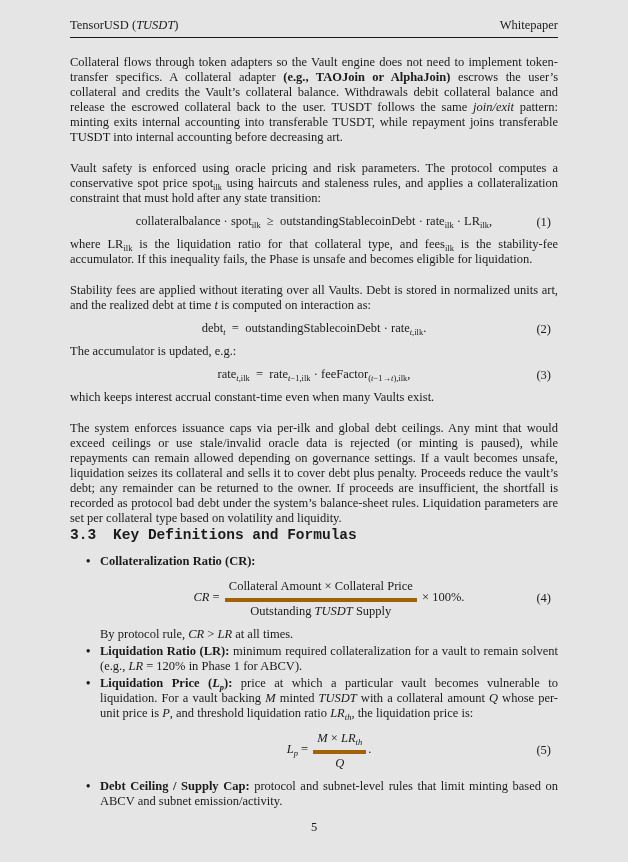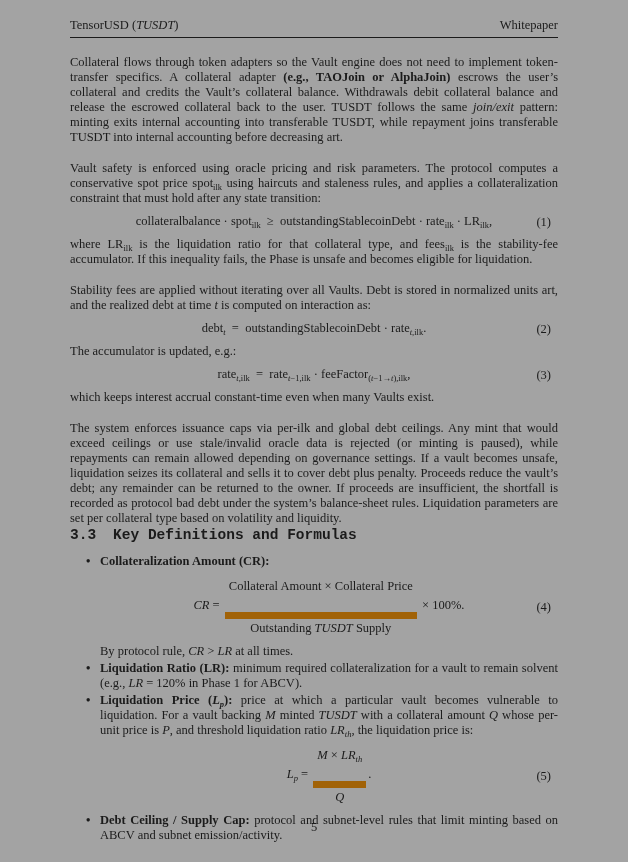--- a/index.html
+++ b/index.html
@@ -1,20 +1,20 @@
 <!DOCTYPE html>
 <html><head>
 <meta charset="utf-8">
 <style>
   html,body { margin:0; padding:0; background:#ffffff; }
   .page {
     position:relative;
     width:628px; height:862px;
     margin:0 auto;
-    background:#a3a3a3;
+    background:#e5e5e5;
     color:#1b1b1b;
     font-family:"Liberation Serif","DejaVu Serif",serif;
     font-size:12.5px;
     line-height:15px;
     box-sizing:border-box;
     padding:18px 70px 0 70px;
     overflow:hidden;
   }
   .header {
     display:flex;
@@ -38,21 +38,21 @@
     right:0; top:50%;
     transform:translateY(-50%);
   }
   .frac {
     display:inline-block;
     vertical-align:middle;
     text-align:center;
     margin:0 2px;
     line-height:16px;
   }
-  .frac .num { display:block; padding:1px 4px 18px 4px; border-bottom:7px solid #a16207; }
+  .frac .num { display:block; padding:1px 4px 4px 4px; border-bottom:4px solid #a16207; }
   .frac .den { display:block; padding:1px 4px 0 4px; }
   .section-heading {
     font-size:14.5px;
     font-weight:bold;
     margin:0 0 10px 0;
     line-height:18px;
     font-family:Liberation Mono, monospace;
   }
   .sec-num { margin-right:17px; }
   ul.bullets { list-style:none; margin:0; padding:0 0 0 30px; }
@@ -106,21 +106,21 @@
   <p class="para m-cont"><span>which keeps interest accrual constant-time even when many Vaults exist.</span></p>
 
   <p class="para m-big"><span>The system enforces issuance caps via per-ilk and global debt ceilings. Any mint that would exceed ceilings or use stale/invalid oracle data is rejected (or minting is paused), while repayments can remain allowed depending on governance settings. If a vault becomes unsafe, liquidation seizes its collateral and sells it to cover debt plus penalty. Proceeds reduce the vault’s debt; any remainder can be returned to the owner. If proceeds are insufficient, the shortfall is recorded as protocol bad debt under the system’s balance-sheet rules. Liquidation parameters are set per collateral type based on volatility and liquidity.</span></p>
 
   <h2 class="section-heading">
     <span class="sec-num">3.3</span><span>Key Definitions and Formulas</span>
   </h2>
 
   <ul class="bullets">
     <li>
-      <p><span class="bold">Collateralization Amount (CR):</span></p>
+      <p><span class="bold">Collateralization Ratio (CR):</span></p>
       <div class="equation">
         <span class="eq-body"><span class="italic">CR</span><span> = </span><span class="frac"><span class="num"><span>Collateral Amount × Collateral Price</span></span><span class="den"><span>Outstanding </span><span class="italic">TUSDT</span><span> Supply</span></span></span><span> × 100%.</span></span>
         <span class="eq-num">(4)</span>
       </div>
       <p><span>By protocol rule, </span><span class="italic">CR</span><span> &gt; </span><span class="italic">LR</span><span> at all times.</span></p>
     </li>
     <li>
       <p><span class="bold">Liquidation Ratio (LR):</span><span> minimum required collateralization for a vault to remain solvent (e.g., </span><span class="italic">LR</span><span> = 120% in Phase 1 for ABCV).</span></p>
     </li>
     <li>

